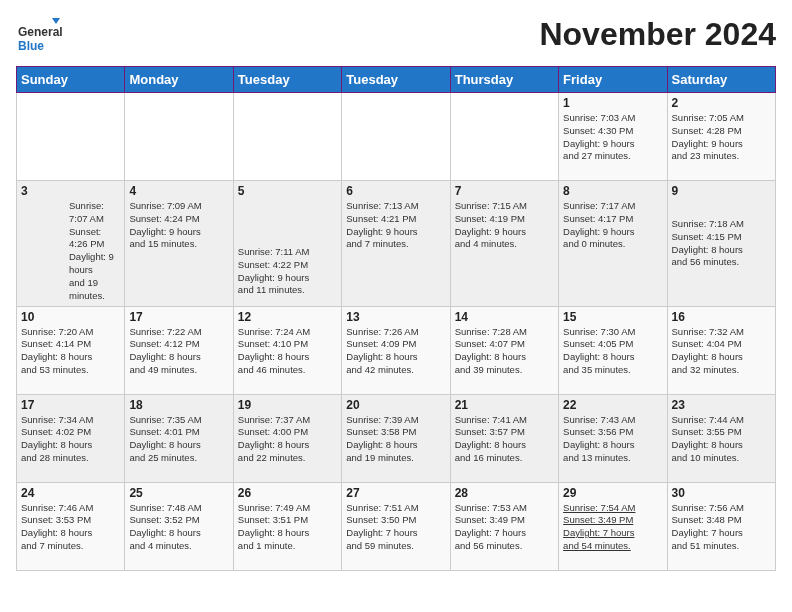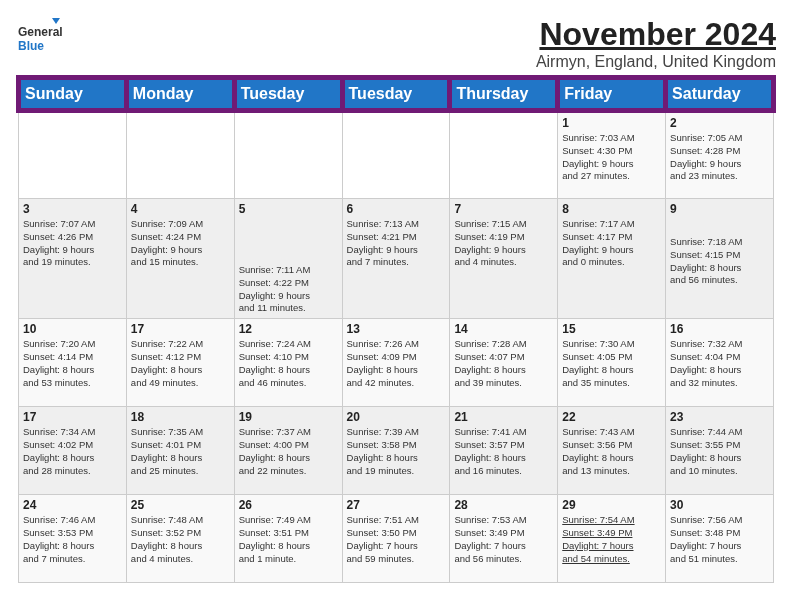--- a/index.html
+++ b/index.html
@@ -21,40 +21,39 @@
       align-items: center;
       gap: 4px;
     }
     .calendar-title {
       text-align: right;
     }
     .calendar-title h1 {
       font-size: 32px;
       font-weight: bold;
       color: #222;
-      text-decoration: underline;
     }
     .calendar-title h2 {
       font-size: 16px;
       font-weight: normal;
       color: #444;
     }
     table {
       width: 100%;
       border-collapse: collapse;
       table-layout: fixed;
     }
     thead th {
       background: #2176c7;
       color: #fff;
-      font-size: 16px;
+      font-size: 13px;
       font-weight: bold;
       padding: 5px 4px;
       text-align: left;
-      border: 5px solid #701a75;
+      border: 1px solid #701a75;
     }
     tbody td {
       border: 1px solid #ccc;
       vertical-align: top;
       padding: 3px 4px;
       font-size: 10px;
       color: #333;
       height: 88px;
       background: #fff;
     }
@@ -84,21 +83,20 @@
 <div class="header-logo">
   <div class="logo">
   <svg width="46" height="46" viewBox="0 0 46 46">
     <text x="2" y="20" font-size="12" font-weight="bold" fill="#333" font-family="Arial">General</text>
     <text x="2" y="34" font-size="12" font-weight="bold" fill="#2176c7" font-family="Arial">Blue</text>
     <polygon points="40,8 44,2 36,2" fill="#2176c7"></polygon>
   </svg>
 </div>
   <div class="calendar-title">
     <h1>November 2024</h1>
-    <h2>Airmyn, England, United Kingdom</h2>
   </div>
 </div>
 
 <table>
   <thead>
     <tr>
     <th>Sunday</th>
         <th>Monday</th>
         <th>Tuesday</th>
         <th>Tuesday</th>
@@ -125,21 +123,21 @@
           <span class="day-num">2</span>
           <div class="day-info" style="white-space: pre-line;">Sunrise: 7:05 AM
 Sunset: 4:28 PM
 Daylight: 9 hours
 and 23 minutes.</div>
         </td>
       </tr>
       <tr>
         <td>
           <span class="day-num">3</span>
-          <div class="day-info" style="white-space: pre-line;">Sunrise: 7:07 AM
+          <div class="day-info" style="white-space: pre-line; margin-left: 48px;">Sunrise: 7:07 AM
 Sunset: 4:26 PM
 Daylight: 9 hours
 and 19 minutes.</div>
         </td>
         <td>
           <span class="day-num">4</span>
           <div class="day-info" style="white-space: pre-line;">Sunrise: 7:09 AM
 Sunset: 4:24 PM
 Daylight: 9 hours
 and 15 minutes.</div>

